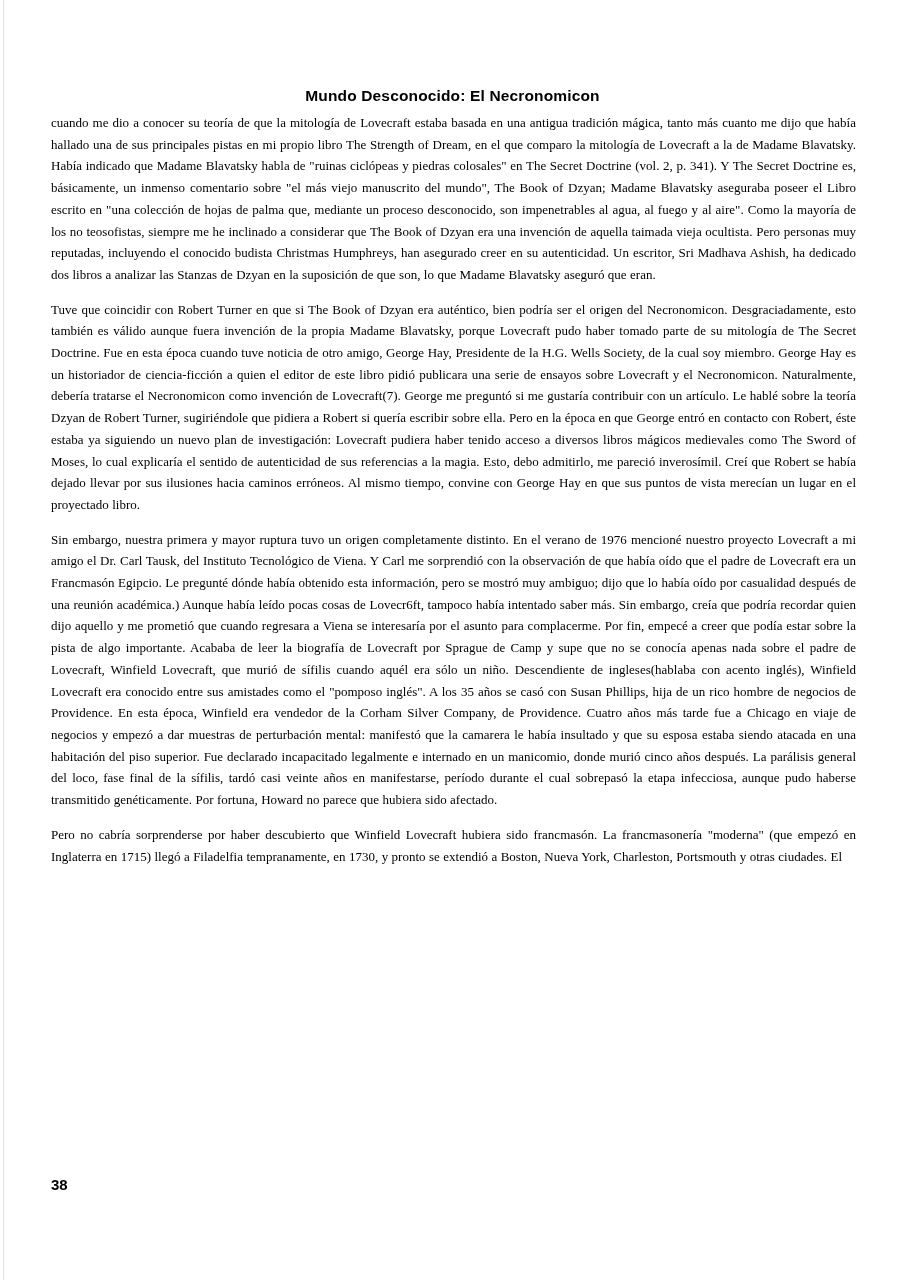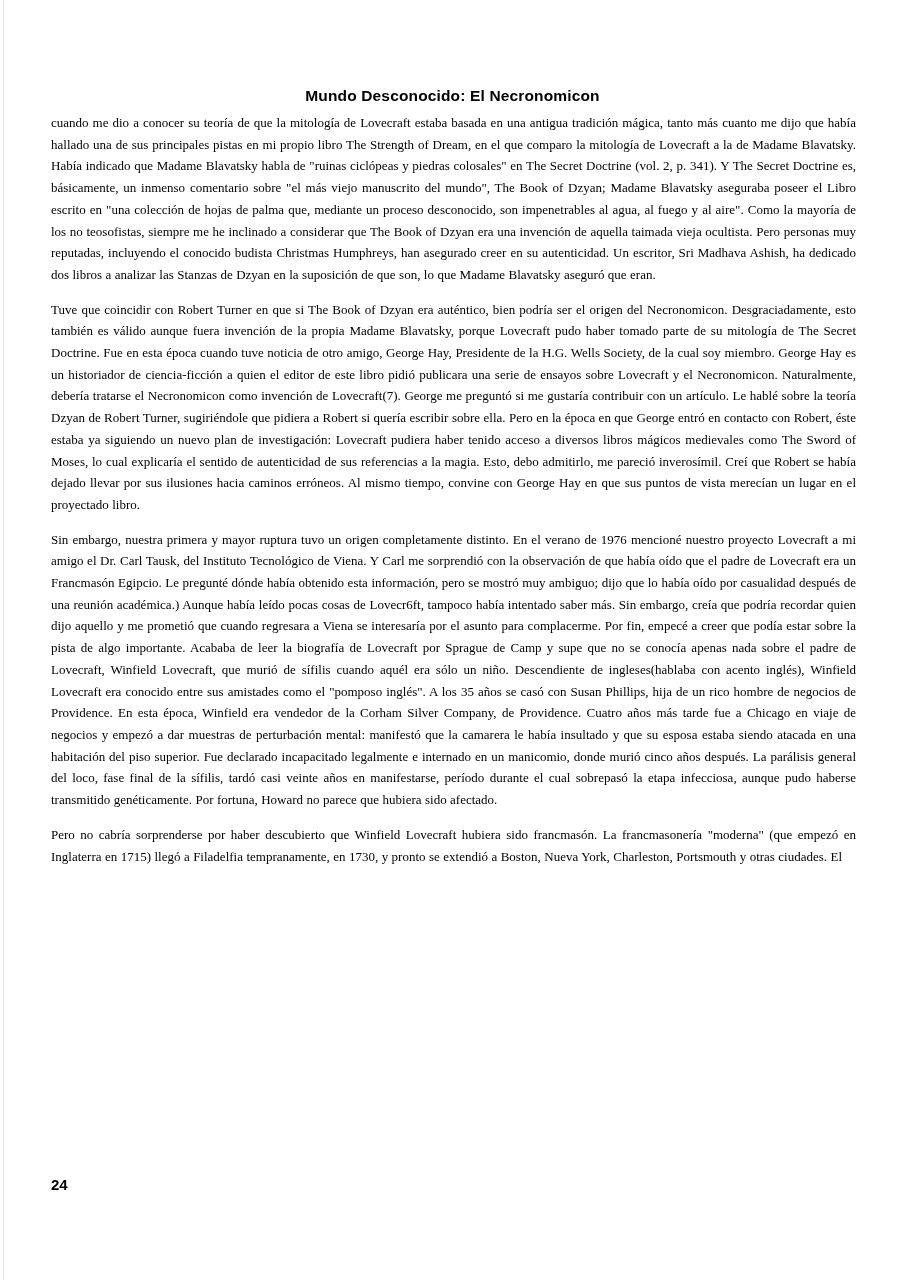--- a/index.html
+++ b/index.html
@@ -90,15 +90,15 @@
 
   <div class="running-head">Mundo Desconocido: El Necronomicon</div>
 
   <div class="body-column">
     <p class="para">cuando me dio a conocer su teoría de que la mitología de Lovecraft estaba basada en una antigua tradición mágica, tanto más cuanto me dijo que había hallado una de sus principales pistas en mi propio libro The Strength of Dream, en el que comparo la mitología de Lovecraft a la de Madame Blavatsky. Había indicado que Madame Blavatsky habla de "ruinas ciclópeas y piedras colosales" en The Secret Doctrine (vol. 2, p. 341). Y The Secret Doctrine es, básicamente, un inmenso comentario sobre "el más viejo manuscrito del mundo", The Book of Dzyan; Madame Blavatsky aseguraba poseer el Libro escrito en "una colección de hojas de palma que, mediante un proceso desconocido, son impenetrables al agua, al fuego y al aire". Como la mayoría de los no teosofistas, siempre me he inclinado a considerar que The Book of Dzyan era una invención de aquella taimada vieja ocultista. Pero personas muy reputadas, incluyendo el conocido budista Christmas Humphreys, han asegurado creer en su autenticidad. Un escritor, Sri Madhava Ashish, ha dedicado dos libros a analizar las Stanzas de Dzyan en la suposición de que son, lo que Madame Blavatsky aseguró que eran.</p>
     <p class="para">Tuve que coincidir con Robert Turner en que si The Book of Dzyan era auténtico, bien podría ser el origen del Necronomicon. Desgraciadamente, esto también es válido aunque fuera invención de la propia Madame Blavatsky, porque Lovecraft pudo haber tomado parte de su mitología de The Secret Doctrine. Fue en esta época cuando tuve noticia de otro amigo, George Hay, Presidente de la H.G. Wells Society, de la cual soy miembro. George Hay es un historiador de ciencia-ficción a quien el editor de este libro pidió publicara una serie de ensayos sobre Lovecraft y el Necronomicon. Naturalmente, debería tratarse el Necronomicon como invención de Lovecraft(7). George me preguntó si me gustaría contribuir con un artículo. Le hablé sobre la teoría Dzyan de Robert Turner, sugiriéndole que pidiera a Robert si quería escribir sobre ella. Pero en la época en que George entró en contacto con Robert, éste estaba ya siguiendo un nuevo plan de investigación: Lovecraft pudiera haber tenido acceso a diversos libros mágicos medievales como The Sword of Moses, lo cual explicaría el sentido de autenticidad de sus referencias a la magia. Esto, debo admitirlo, me pareció inverosímil. Creí que Robert se había dejado llevar por sus ilusiones hacia caminos erróneos. Al mismo tiempo, convine con George Hay en que sus puntos de vista merecían un lugar en el proyectado libro.</p>
     <p class="para">Sin embargo, nuestra primera y mayor ruptura tuvo un origen completamente distinto. En el verano de 1976 mencioné nuestro proyecto Lovecraft a mi amigo el Dr. Carl Tausk, del Instituto Tecnológico de Viena. Y Carl me sorprendió con la observación de que había oído que el padre de Lovecraft era un Francmasón Egipcio. Le pregunté dónde había obtenido esta información, pero se mostró muy ambiguo; dijo que lo había oído por casualidad después de una reunión académica.) Aunque había leído pocas cosas de Lovecr6ft, tampoco había intentado saber más. Sin embargo, creía que podría recordar quien dijo aquello y me prometió que cuando regresara a Viena se interesaría por el asunto para complacerme. Por fin, empecé a creer que podía estar sobre la pista de algo importante. Acababa de leer la biografía de Lovecraft por Sprague de Camp y supe que no se conocía apenas nada sobre el padre de Lovecraft, Winfield Lovecraft, que murió de sífilis cuando aquél era sólo un niño. Descendiente de ingleses(hablaba con acento inglés), Winfield Lovecraft era conocido entre sus amistades como el "pomposo inglés". A los 35 años se casó con Susan Phillips, hija de un rico hombre de negocios de Providence. En esta época, Winfield era vendedor de la Corham Silver Company, de Providence. Cuatro años más tarde fue a Chicago en viaje de negocios y empezó a dar muestras de perturbación mental: manifestó que la camarera le había insultado y que su esposa estaba siendo atacada en una habitación del piso superior. Fue declarado incapacitado legalmente e internado en un manicomio, donde murió cinco años después. La parálisis general del loco, fase final de la sífilis, tardó casi veinte años en manifestarse, período durante el cual sobrepasó la etapa infecciosa, aunque pudo haberse transmitido genéticamente. Por fortuna, Howard no parece que hubiera sido afectado.</p>
     <p class="para">Pero no cabría sorprenderse por haber descubierto que Winfield Lovecraft hubiera sido francmasón. La francmasonería "moderna" (que empezó en Inglaterra en 1715) llegó a Filadelfia tempranamente, en 1730, y pronto se extendió a Boston, Nueva York, Charleston, Portsmouth y otras ciudades. El</p>
   </div>
 
-  <div class="folio">24</div>
+  <div class="folio">38</div>
 
 </div>
 
 </body></html>

